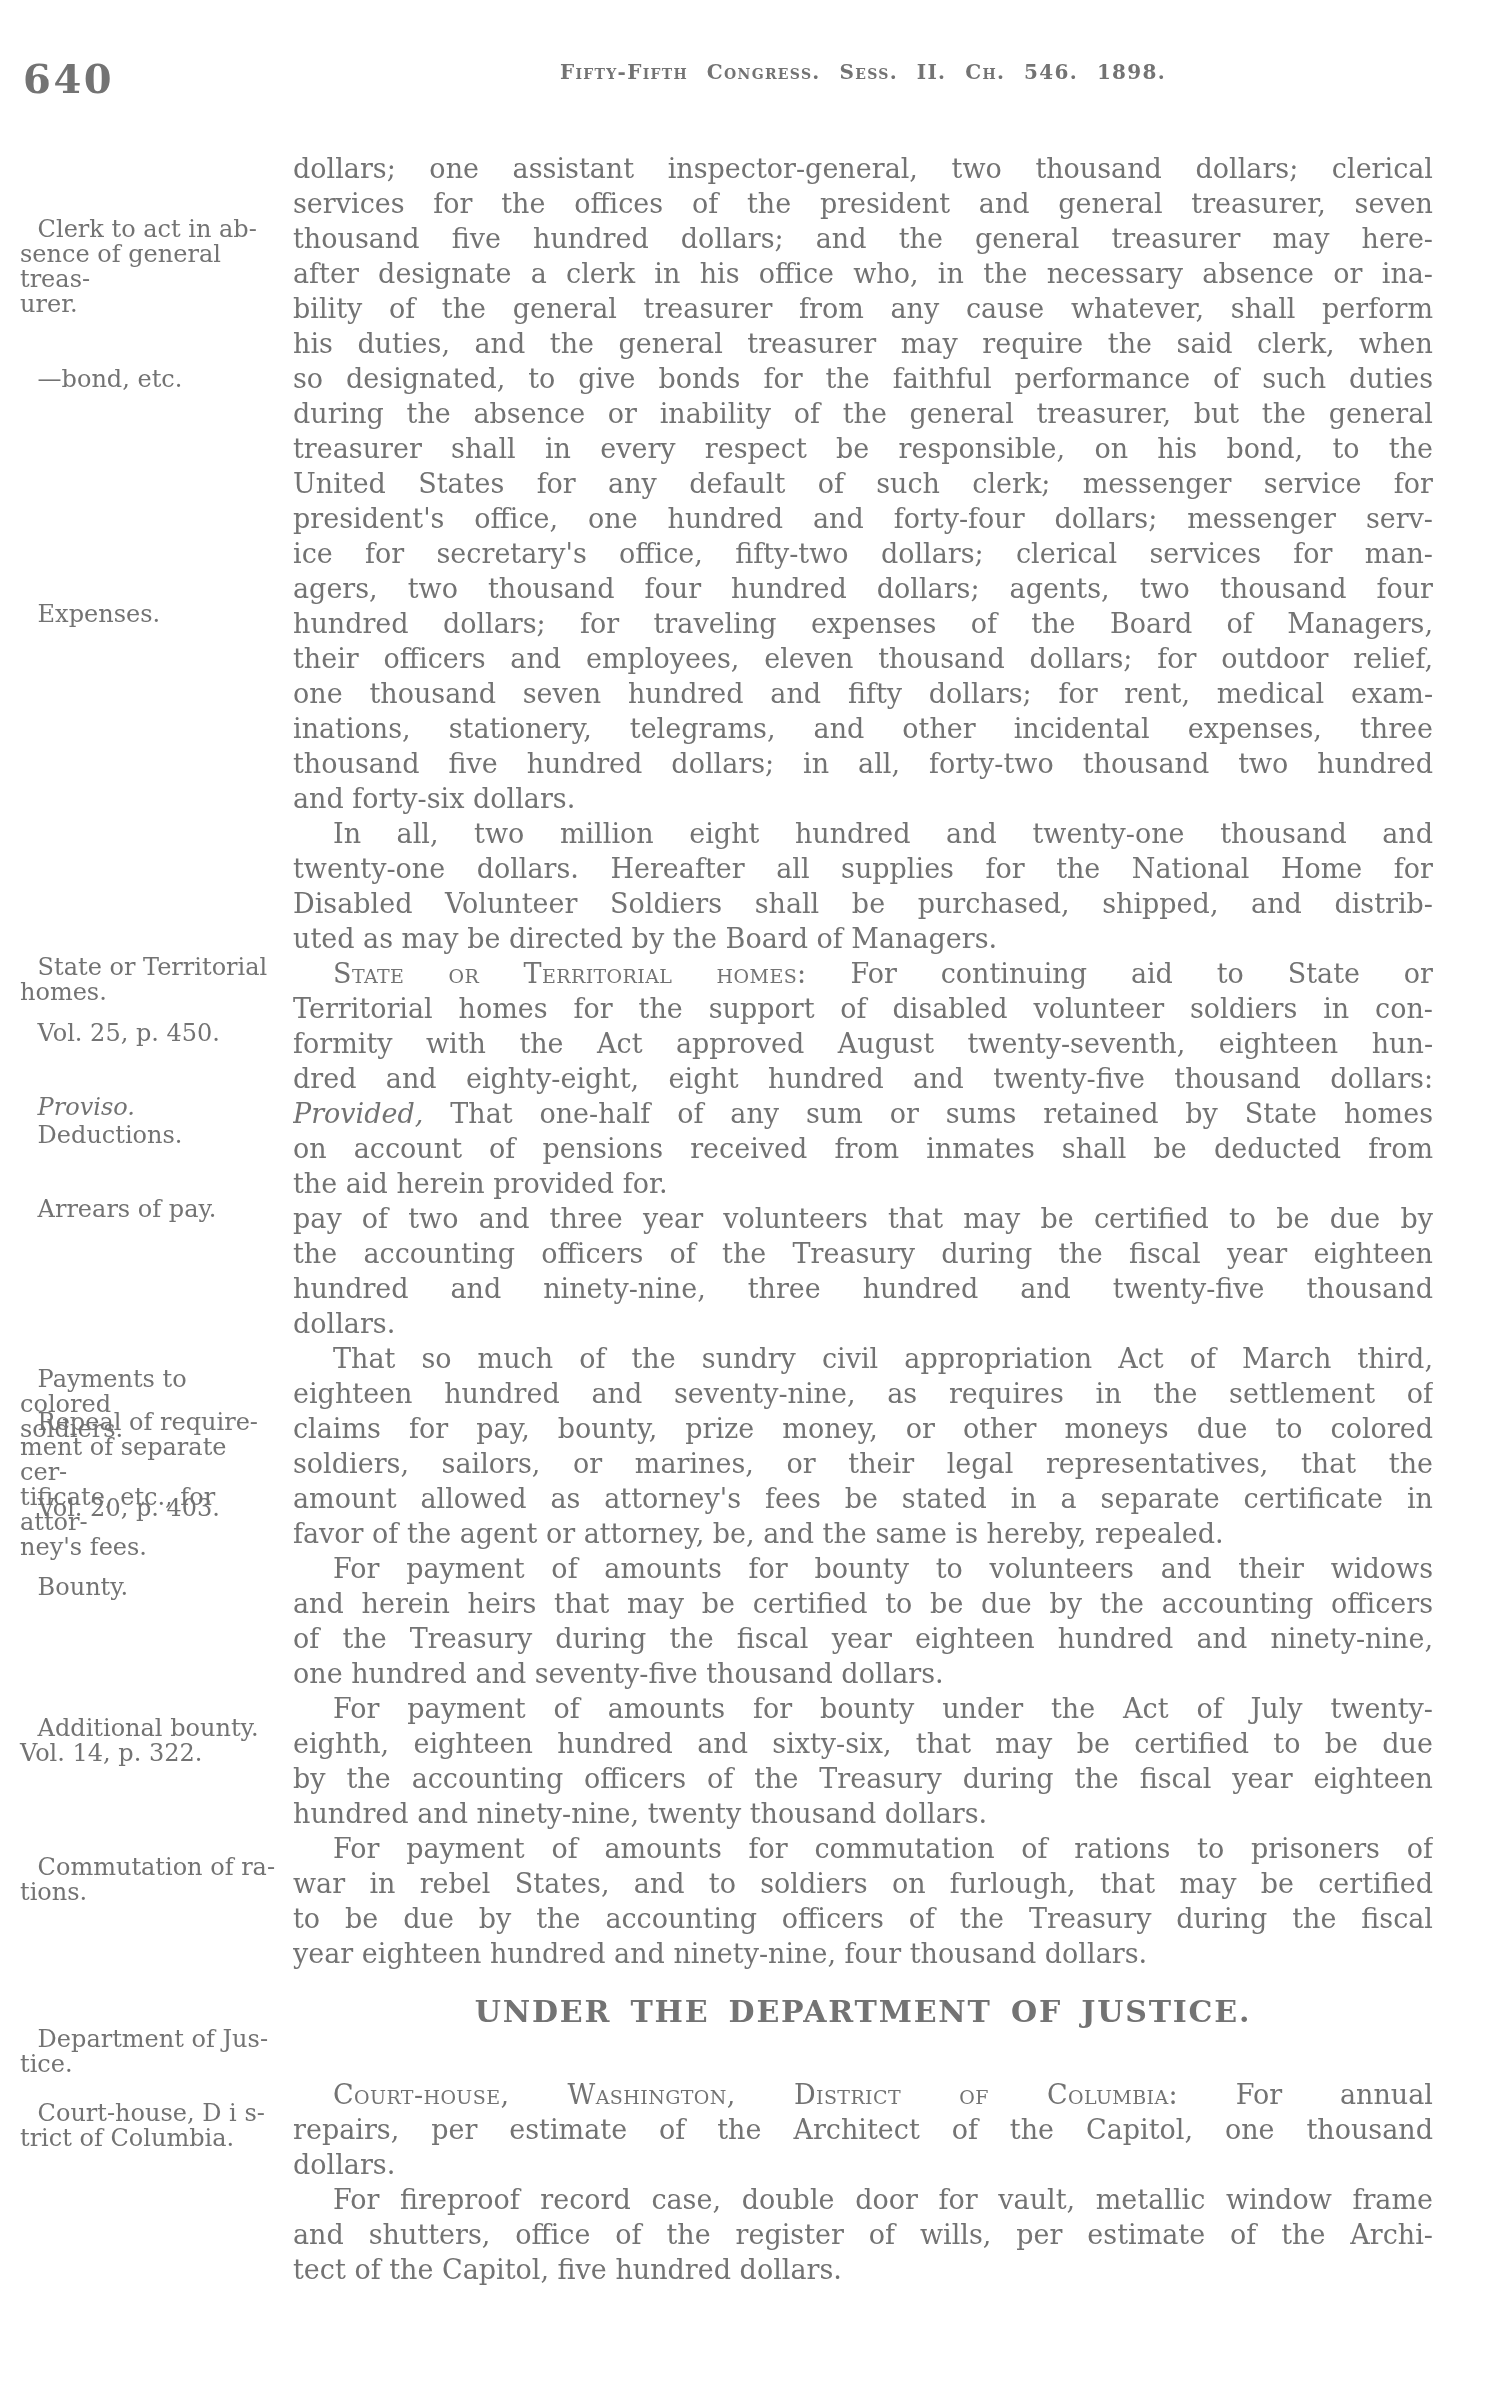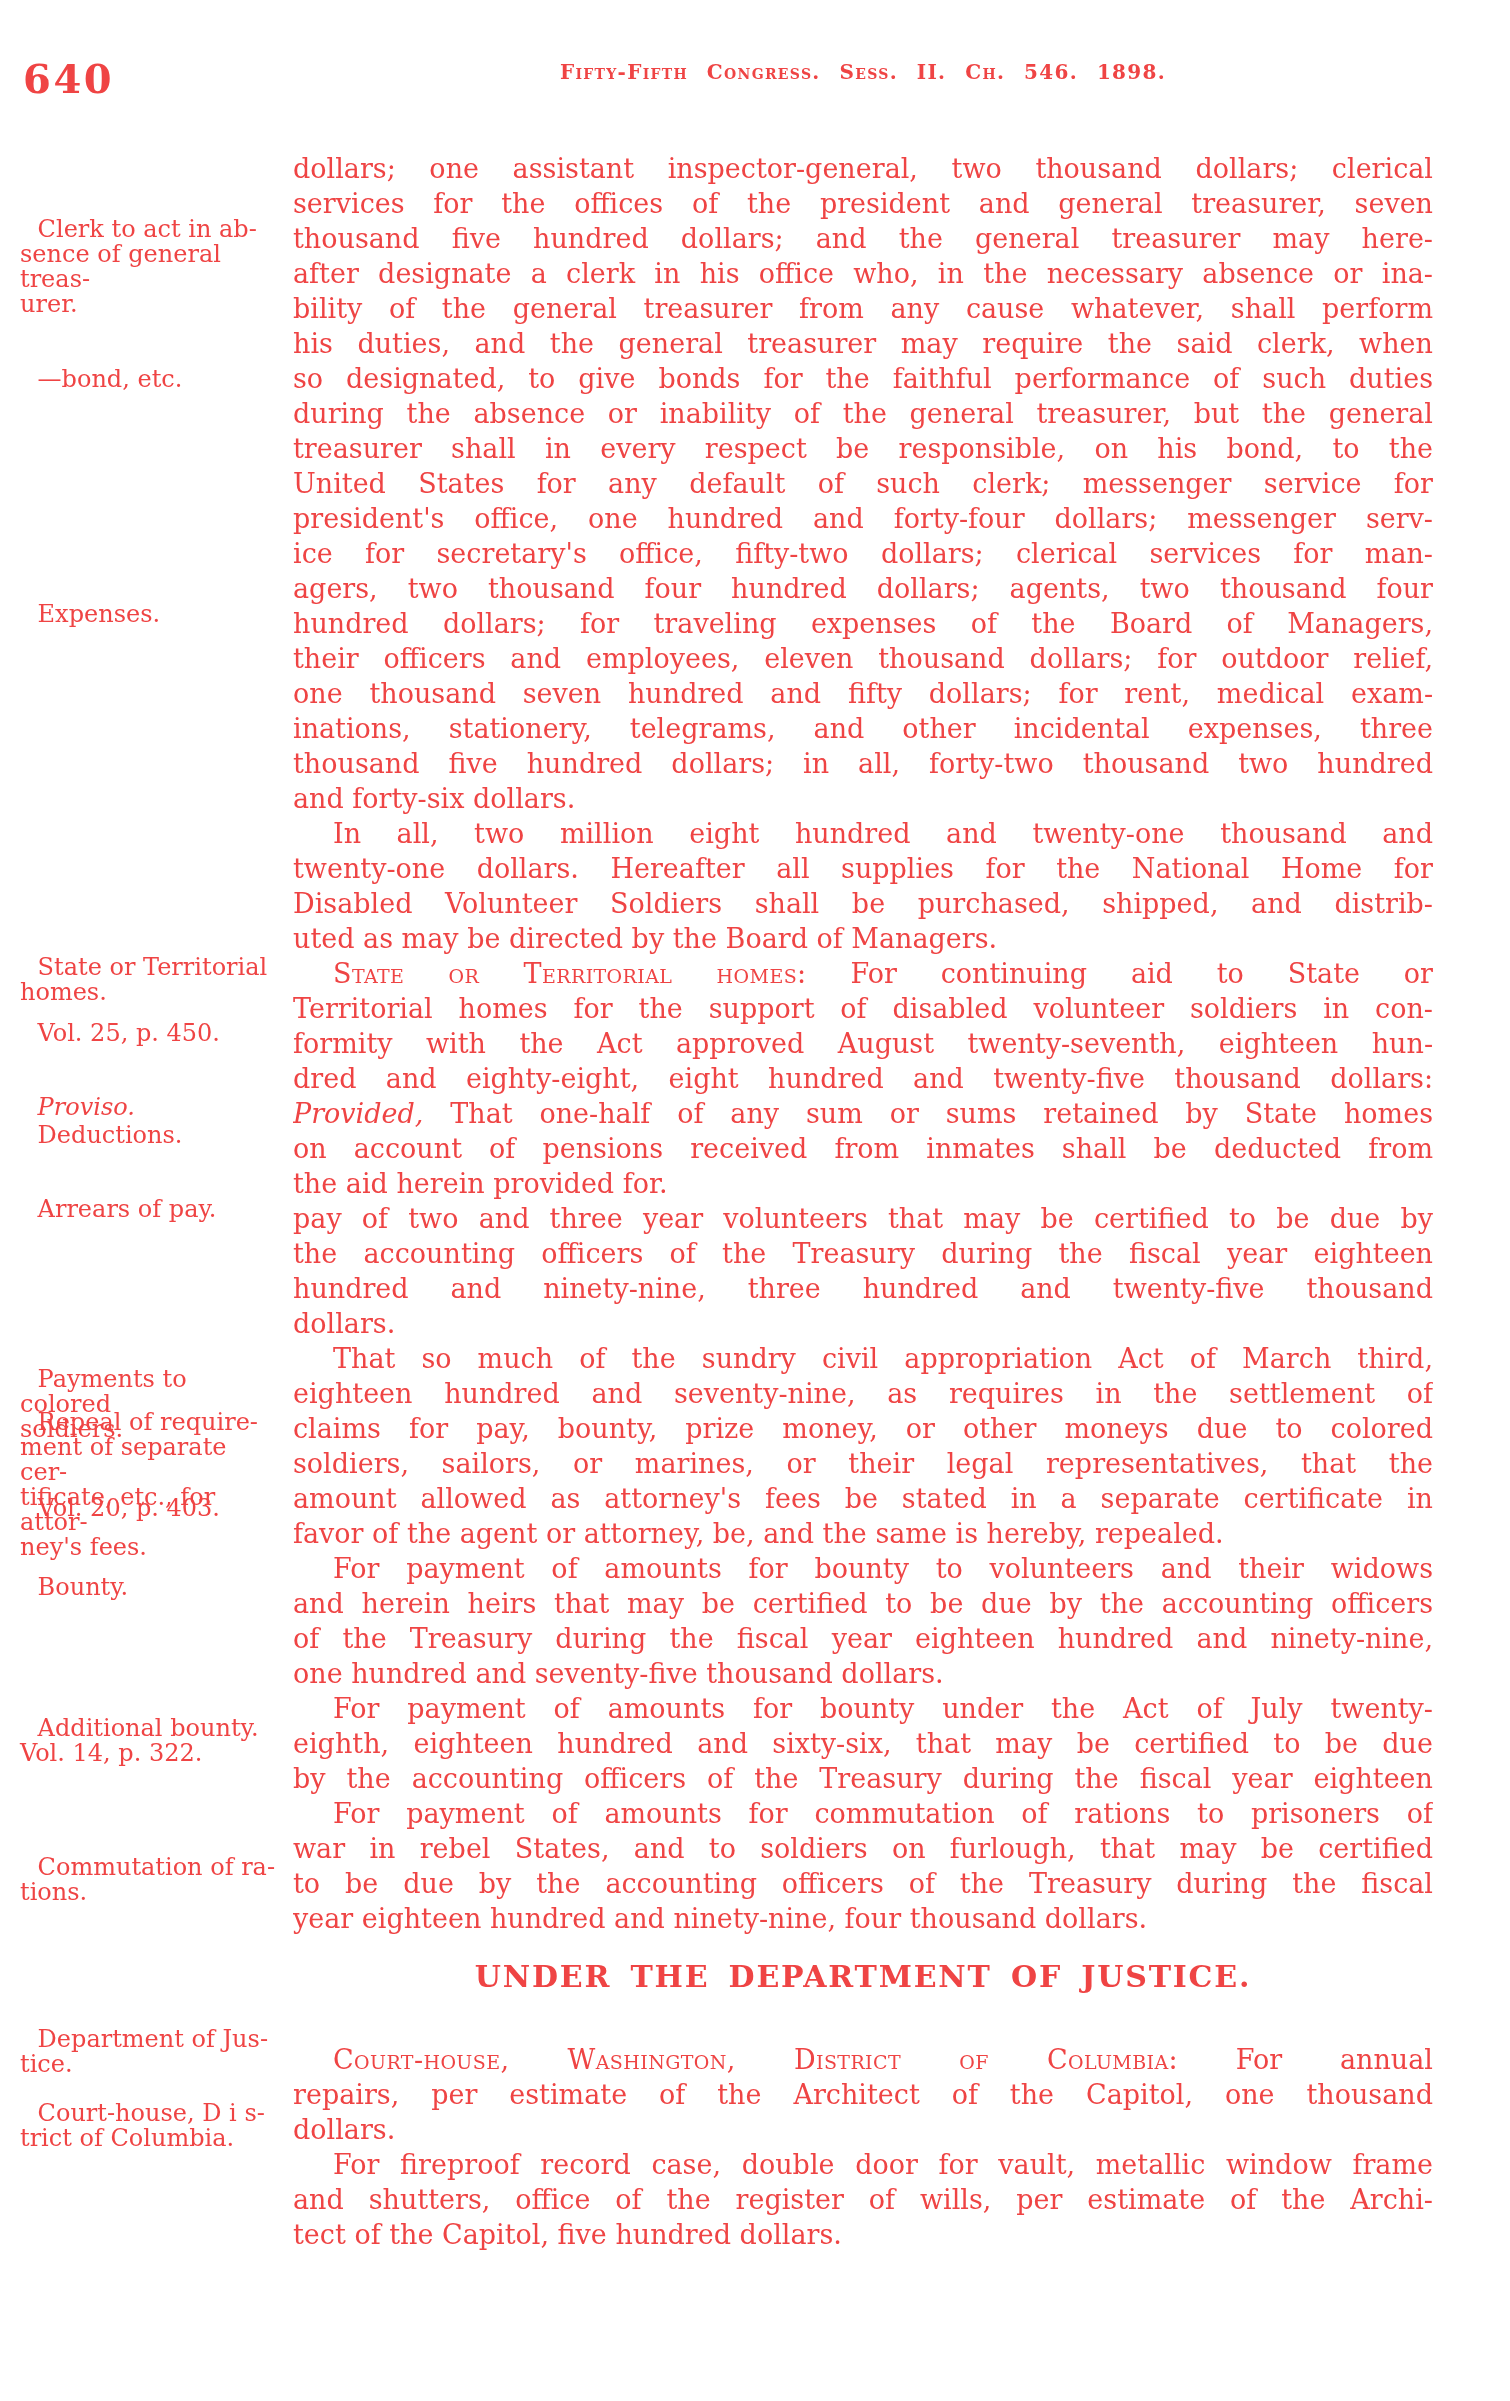--- a/index.html
+++ b/index.html
@@ -1,20 +1,20 @@
 <!DOCTYPE html>
 <html style="font-size:14px"><head>
 <meta charset="utf-8">
 <style>
   html,body{margin:0;padding:0;background:#ffffff;}
   .page{
     position:relative;
     width:1511px;height:2401px;
     background:#ffffff;
-    color:#ef4444;
+    color:#737373;
     font-family:"DejaVu Serif", serif;
     overflow:hidden;
   }
   .folio{
     position:absolute;left:23px;top:55px;
     font-size:40px;font-weight:bold;letter-spacing:2.6px;
   }
   .running-head{
     position:absolute;left:293px;top:60px;width:1140px;
     text-align:center;
@@ -144,20 +144,21 @@
     <div class="para">
         <div class="line first"><span>For payment of amounts for bounty to volunteers and their widows</span></div>
         <div class="line"><span>and herein heirs that may be certified to be due by the accounting officers</span></div>
         <div class="line"><span>of the Treasury during the fiscal year eighteen hundred and ninety-nine,</span></div>
         <div class="line last"><span>one hundred and seventy-five thousand dollars.</span></div>
       </div>
     <div class="para">
         <div class="line first"><span>For payment of amounts for bounty under the Act of July twenty-</span></div>
         <div class="line"><span>eighth, eighteen hundred and sixty-six, that may be certified to be due</span></div>
         <div class="line"><span>by the accounting officers of the Treasury during the fiscal year eighteen</span></div>
+        <div class="line last"><span>hundred and ninety-nine, twenty thousand dollars.</span></div>
       </div>
     <div class="para">
         <div class="line first"><span>For payment of amounts for commutation of rations to prisoners of</span></div>
         <div class="line"><span>war in rebel States, and to soldiers on furlough, that may be certified</span></div>
         <div class="line"><span>to be due by the accounting officers of the Treasury during the fiscal</span></div>
         <div class="line last"><span>year eighteen hundred and ninety-nine, four thousand dollars.</span></div>
       </div>
     <div class="section-heading">UNDER THE DEPARTMENT OF JUSTICE.</div>
     <div class="para">
         <div class="line first"><span class="sc">Court-house, Washington, District of Columbia:</span><span> For annual</span></div>

